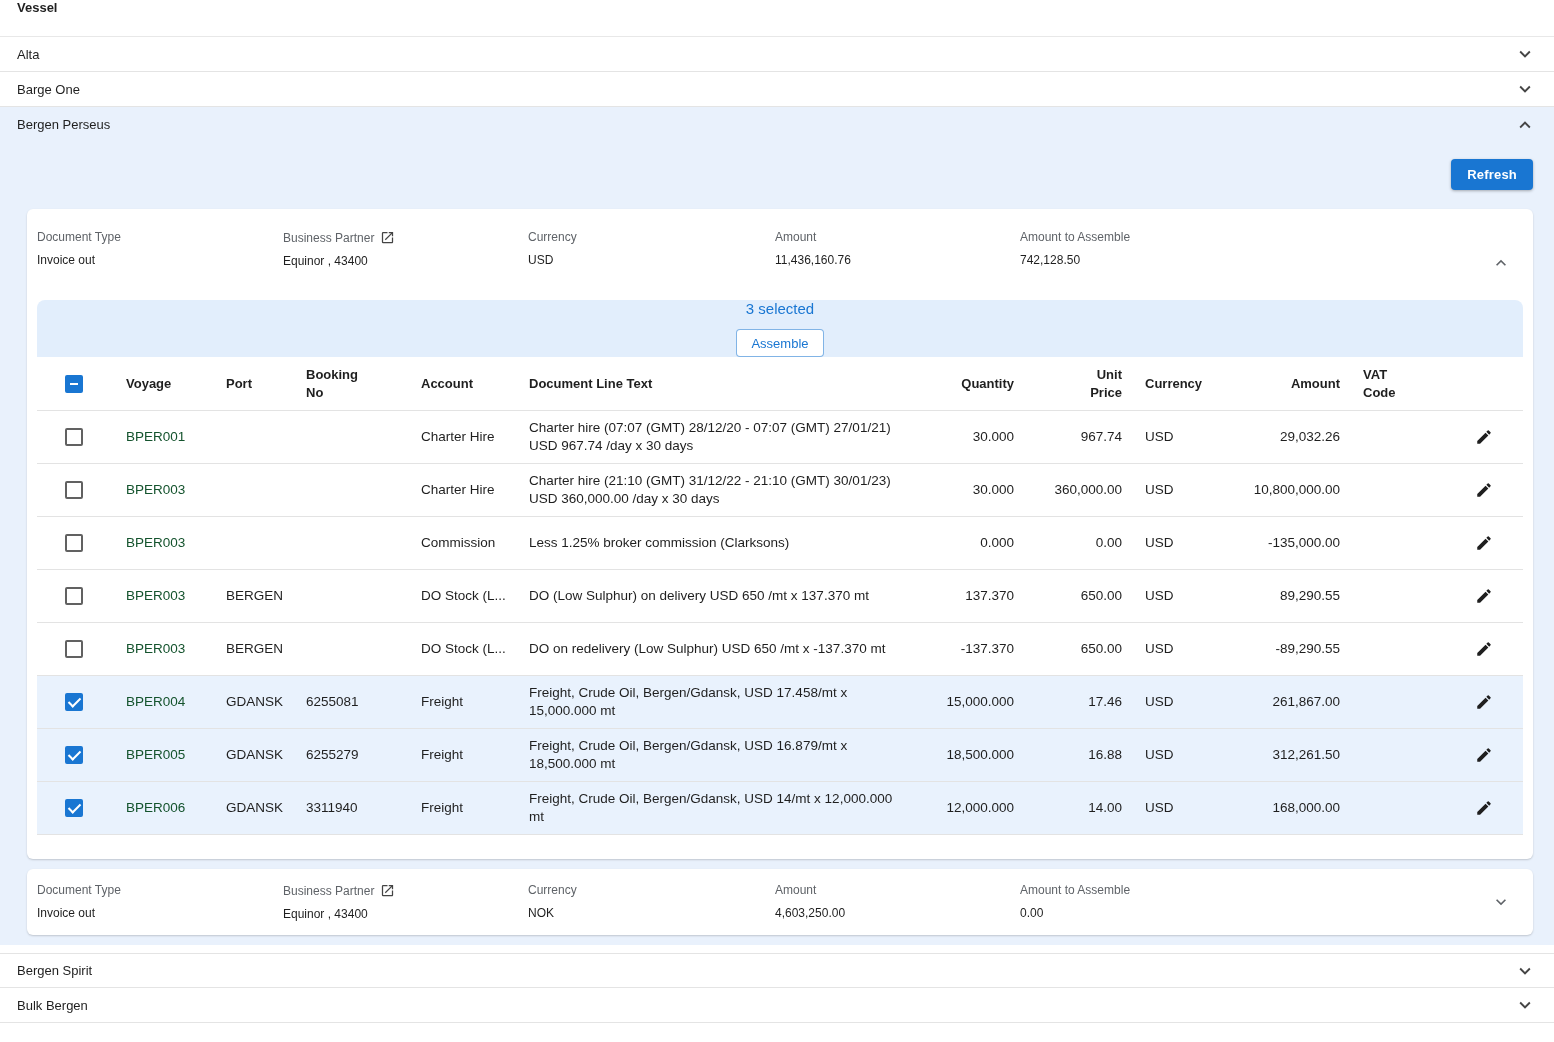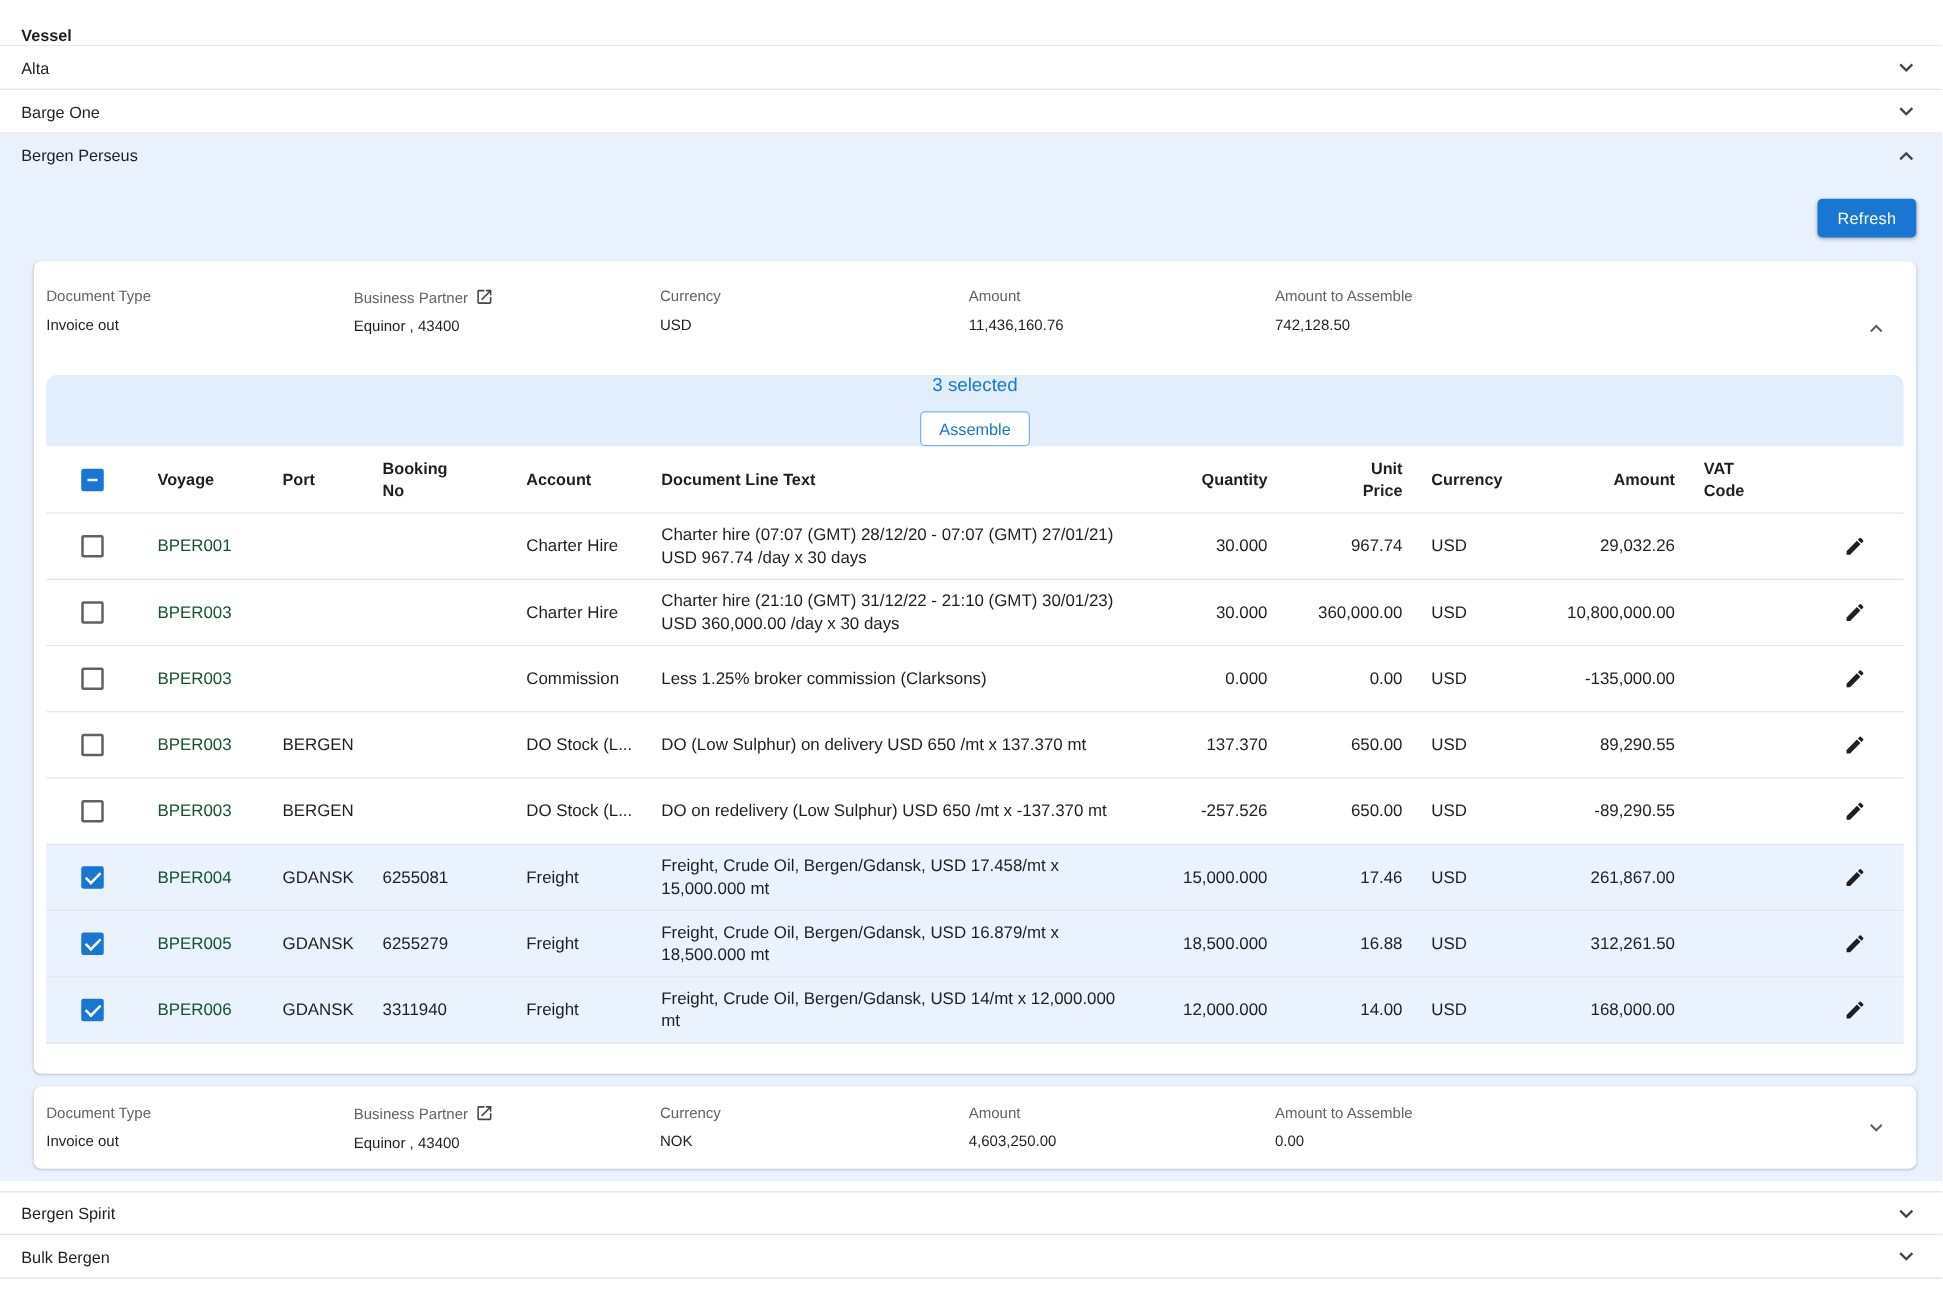--- a/index.html
+++ b/index.html
@@ -4,39 +4,39 @@
 <style>
   * { box-sizing: border-box; margin: 0; padding: 0; }
   html,body { width: 1554px; height: 1042px; overflow: hidden; }
   body {
     font-family: "Liberation Sans", sans-serif;
     background: #ffffff;
     color: #1f1f1f;
   }
   
   .topbar {
-    height: 37px; display: flex; align-items: flex-end;
+    height: 37px; display: flex; align-items: flex-start;
     padding: 0 17px; font-size: 13px; font-weight: 700;
     border-bottom: 1px solid #e8e8e8; background: #fff;
   }
   
   .acc-row {
     height: 35px; display: flex; align-items: center; justify-content: space-between;
     padding: 0 18px 0 17px; font-size: 13px; background: #fff;
     border-bottom: 1px solid #e4e4e4; cursor: pointer;
   }
   .acc-row .chev { display: flex; align-items: center; }
   .spacer8 { height: 8px; background: #fff; }
   
   .panel { background: #e9f1fc; padding-bottom: 10px; }
   .panel-head { background: transparent; border-bottom: none; }
   .refresh-row { display: flex; justify-content: flex-end; padding: 17px 21px 0 0; }
   .btn-primary {
     background: #1976d2; color: #fff; border: none; border-radius: 4px;
-    height: 31px; padding: 0 16px; font-size: 13px; font-weight: 400;
+    height: 31px; padding: 0 16px; font-size: 13px; font-weight: 700;
     font-family: inherit; letter-spacing: .2px; cursor: pointer;
     box-shadow: 0 1px 3px rgba(0,0,0,.3);
   }
   
   .card {
     background: #fff; border-radius: 6px; margin: 19px 21px 0 27px;
     box-shadow: 0 1px 2px rgba(0,0,0,.18); padding: 0 10px; position: relative;
   }
   .card2 { margin-top: 10px; padding-bottom: 14px; }
   .card-header {
@@ -304,21 +304,21 @@
 
       <div class="trow">
         <div class="td cell-check">
             <span class="checkbox"></span>
           </div>
         <div class="td"><a class="link">BPER003</a></div>
         <div class="td">BERGEN</div>
         <div class="td"></div>
         <div class="td">DO Stock (L...</div>
         <div class="td">DO on redelivery (Low Sulphur) USD 650 /mt x -137.370 mt</div>
-        <div class="td num">-257.526</div>
+        <div class="td num">-137.370</div>
         <div class="td num">650.00</div>
         <div class="td">USD</div>
         <div class="td num">-89,290.55</div>
         <div class="td"></div>
         <div class="td cell-edit">
             <button class="icon-btn">
               <span style="display:flex;">
                 <svg viewBox="0 0 24 24" width="18" height="18">
                   <path d="M3 17.25V21h3.75L17.81 9.94l-3.75-3.75L3 17.25zM20.71 7.04a1 1 0 0 0 0-1.41l-2.34-2.34a1 1 0 0 0-1.41 0l-1.83 1.83 3.75 3.75 1.83-1.83z" fill="#1f1f1f"></path>
                 </svg>

